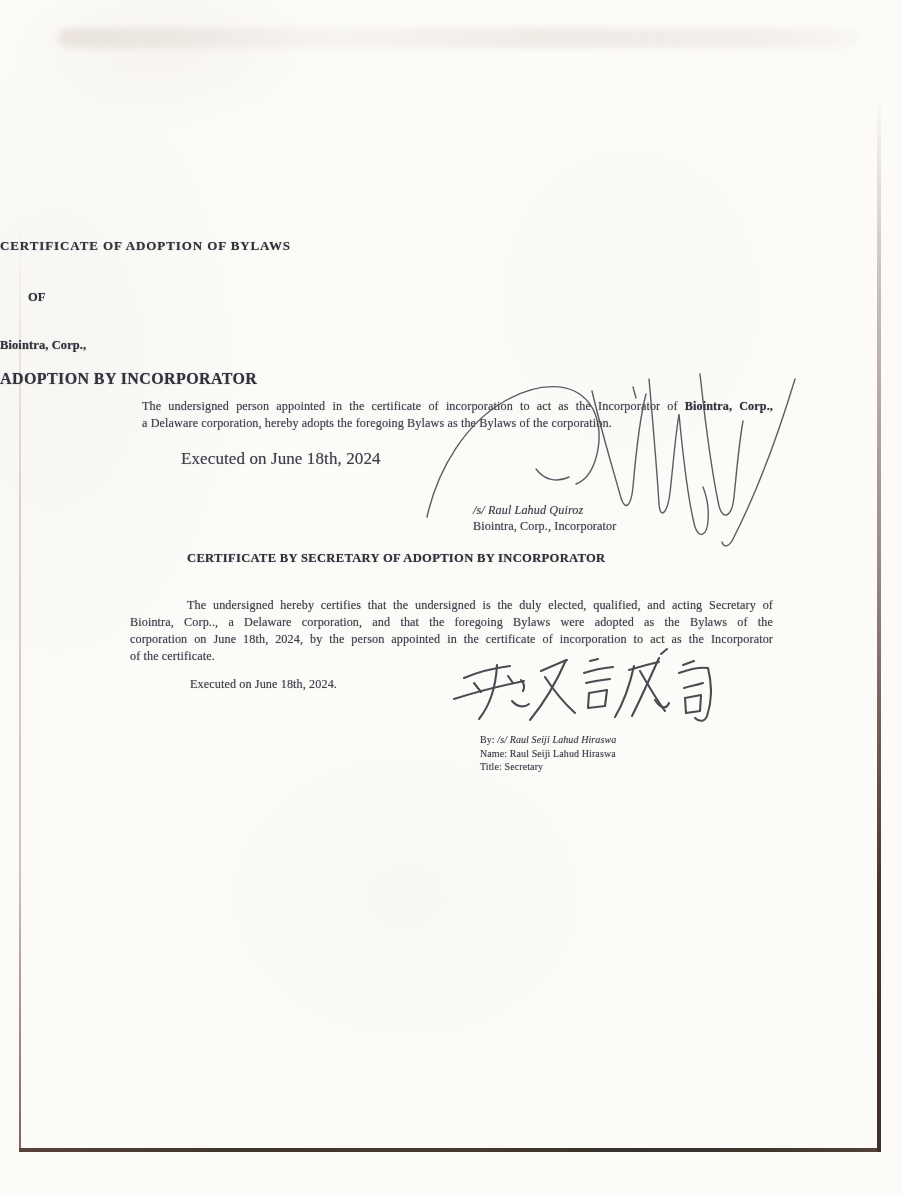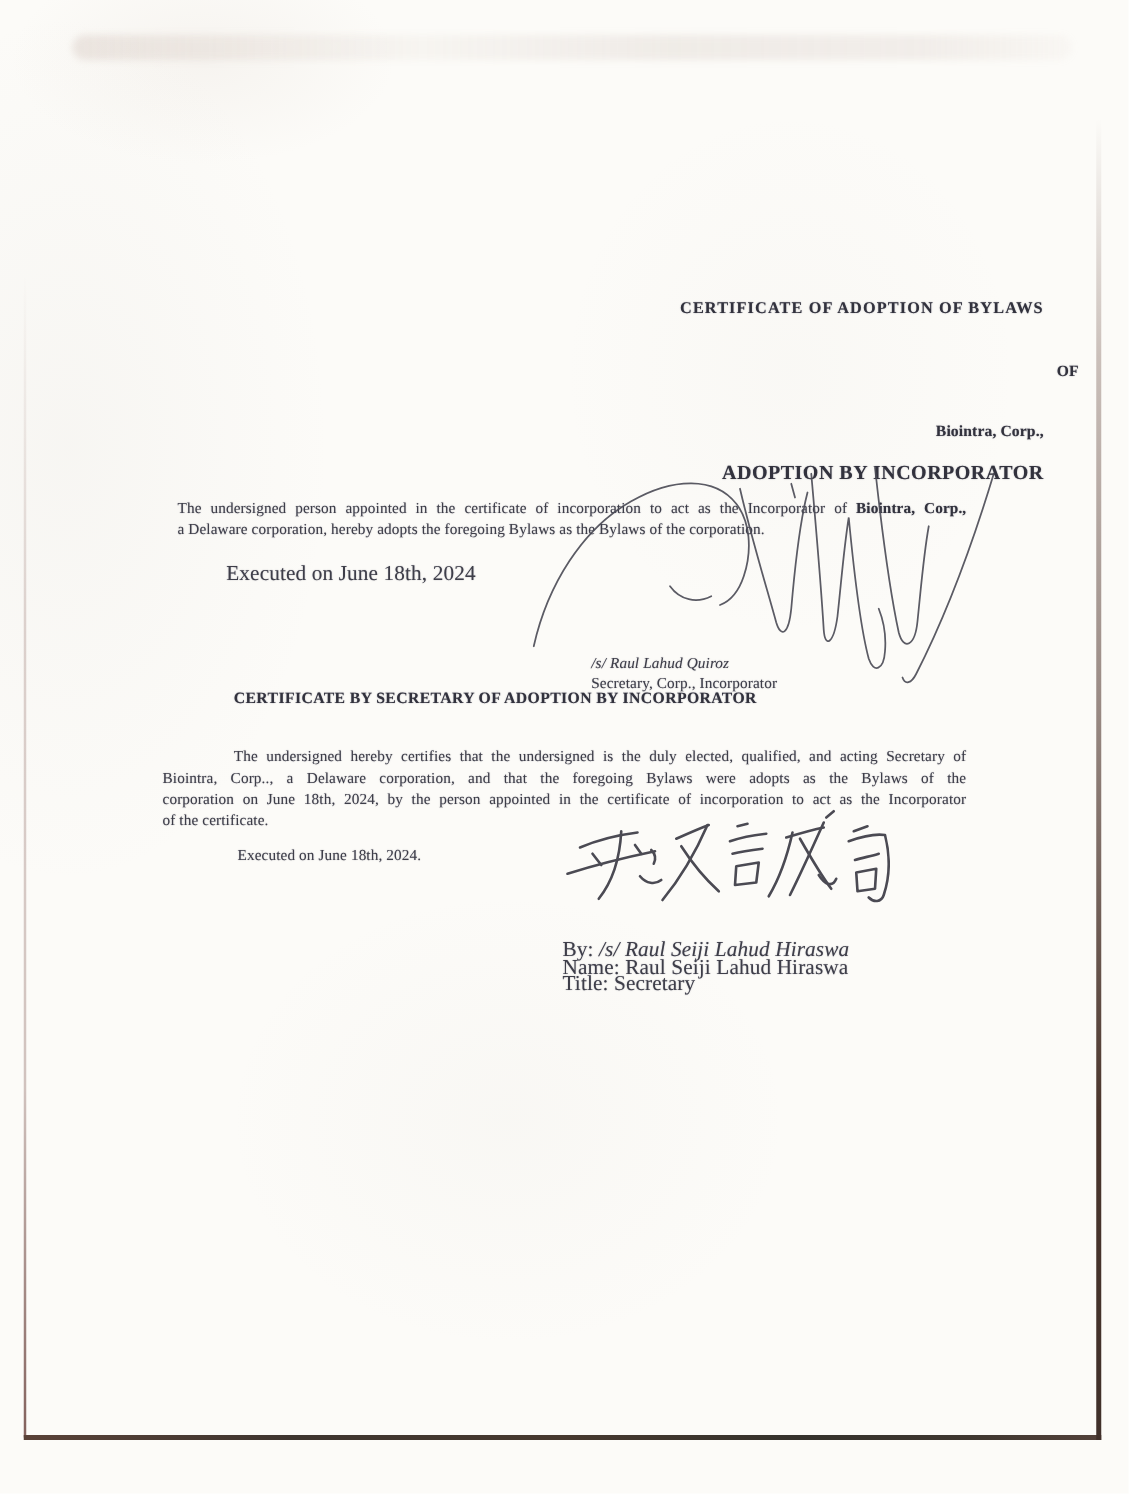--- a/index.html
+++ b/index.html
@@ -20,36 +20,36 @@
     filter:blur(3px);border-radius:10px;}
   .border-bottom{left:19px;top:1148px;width:862px;height:4px;
     background:linear-gradient(90deg,#5a4238,#3e352f 25%,#47392f 50%,#35322c 72%,#3f3730 88%,#53413a);}
   .border-right{left:877px;top:95px;width:4px;height:1057px;
     background:linear-gradient(180deg,rgba(120,90,80,0.0),rgba(110,80,70,0.35) 18%,rgba(85,60,52,0.6) 45%,#4a352c 75%,#40302a);}
   .border-left{left:19px;top:220px;width:2px;height:930px;
     background:linear-gradient(180deg,rgba(120,70,60,0.0),rgba(115,68,60,0.22) 30%,rgba(108,62,55,0.30) 70%,rgba(90,45,40,0.75));}
   .doc-text{position:absolute;letter-spacing:0.1px;
     text-shadow:0 0 1px rgba(55,55,78,0.45);}
   .bold{font-weight:bold;color:#32323d;text-shadow:0 0 1px rgba(45,45,68,0.55);}
-  .center{left:0;width:835px;text-align:right;}
+  .center{left:0;width:835px;text-align:left;}
   .title{top:238px;font-size:13px;letter-spacing:0.9px;}
   .of{top:290px;font-size:12.5px;padding-left:28px;}
   .company{top:338px;font-size:12.5px;}
   .h-adopt{top:370px;font-size:16px;letter-spacing:0.4px;}
   .h-cert{left:187px;top:551px;font-size:12.6px;letter-spacing:0.3px;}
   .para{font-size:12.2px;line-height:17px;}
   .p1{left:142px;top:398px;width:631px;}
   .p2{left:130px;top:597px;width:643px;}
   .pline{white-space:normal;}
   .jlast{text-align:justify;text-align-last:justify;}
   .ind{text-indent:57px;}
   .exec1{left:181px;top:449px;font-size:17px;}
   .exec2{left:190px;top:677px;font-size:12.2px;}
-  .sigblock1{left:473px;top:502px;font-size:12.2px;line-height:16px;margin-top:20px;}
-  .sigblock2{left:450px;top:733px;font-size:17px;line-height:13.5px;margin-top:20px;}
+  .sigblock1{left:473px;top:502px;font-size:12.2px;line-height:16px;}
+  .sigblock2{left:480px;top:733px;font-size:10px;line-height:13.5px;}
   .it{font-style:italic;}
   .ink{position:absolute;left:0;top:0;pointer-events:none;}
 </style>
 </head>
 <body>
 
 <div class="page">
 
   <div class="artifact smudge-top"></div>
   <div class="artifact border-left"></div>
@@ -61,28 +61,28 @@
 
   <div class="doc-text para p1">
     <div class="pline jlast"><span>The undersigned person appointed in the certificate of incorporation to act as the Incorporator of</span> <span class="bold">Biointra, Corp.,</span></div>
     <div class="pline">a Delaware corporation, hereby adopts the foregoing Bylaws as the Bylaws of the corporation.</div>
   </div>
 
   <div class="doc-text exec1">Executed on June 18th, 2024</div>
 
   <div class="doc-text sigblock1">
     <div class="it">/s/ Raul Lahud Quiroz</div>
-    <div>Secretary, Corp., Incorporator</div>
+    <div>Biointra, Corp., Incorporator</div>
   </div>
 
   <div class="doc-text bold h-cert">CERTIFICATE BY SECRETARY OF ADOPTION BY INCORPORATOR</div>
 
   <div class="doc-text para p2">
     <div class="pline jlast ind">The undersigned hereby certifies that the undersigned is the duly elected, qualified, and acting Secretary of</div>
-    <div class="pline jlast">Biointra, Corp.., a Delaware corporation, and that the foregoing Bylaws were adopts as the Bylaws of the</div>
+    <div class="pline jlast">Biointra, Corp.., a Delaware corporation, and that the foregoing Bylaws were adopted as the Bylaws of the</div>
     <div class="pline jlast">corporation on June 18th, 2024, by the person appointed in the certificate of incorporation to act as the Incorporator</div>
     <div class="pline">of the certificate.</div>
   </div>
 
   <div class="doc-text exec2">Executed on June 18th, 2024.</div>
 
   <div class="doc-text sigblock2">
     <div><span>By:</span> <span class="it">/s/ Raul Seiji Lahud Hiraswa</span></div>
     <div>Name: Raul Seiji Lahud Hiraswa</div>
     <div>Title: Secretary</div>

